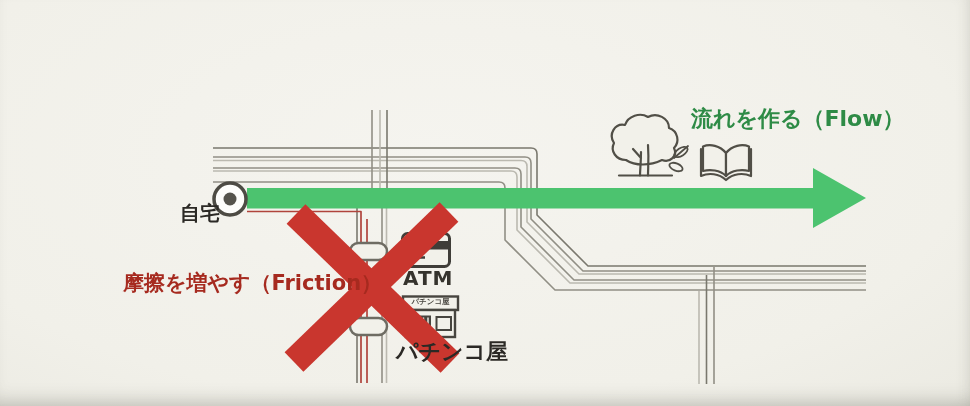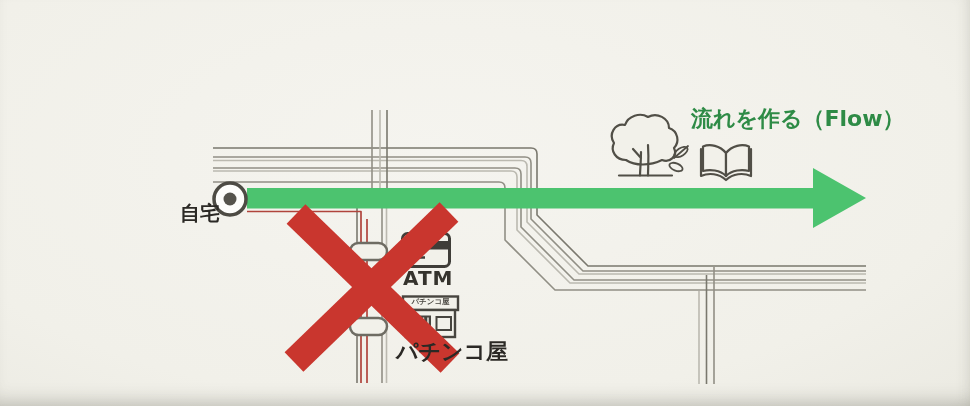--- a/index.html
+++ b/index.html
@@ -110,16 +110,17 @@
     </g>
 
     <g>
       <line class="xs" x1="296" y1="214" x2="450" y2="363"></line>
       <line class="xs" x1="449" y1="212" x2="294" y2="362"></line>
     </g>
   </svg>
 
   <div class="label lbl-home">自宅</div>
   <div class="label lbl-flow">流れを作る（Flow）</div>
+  <div class="label lbl-friction">摩擦を増やす（Friction）</div>
   <div class="label lbl-atm">ATM</div>
   <div class="label lbl-pachinko">パチンコ屋</div>
   <div class="label lbl-sign">パチンコ屋</div>
 </div>
 
 </body></html>

